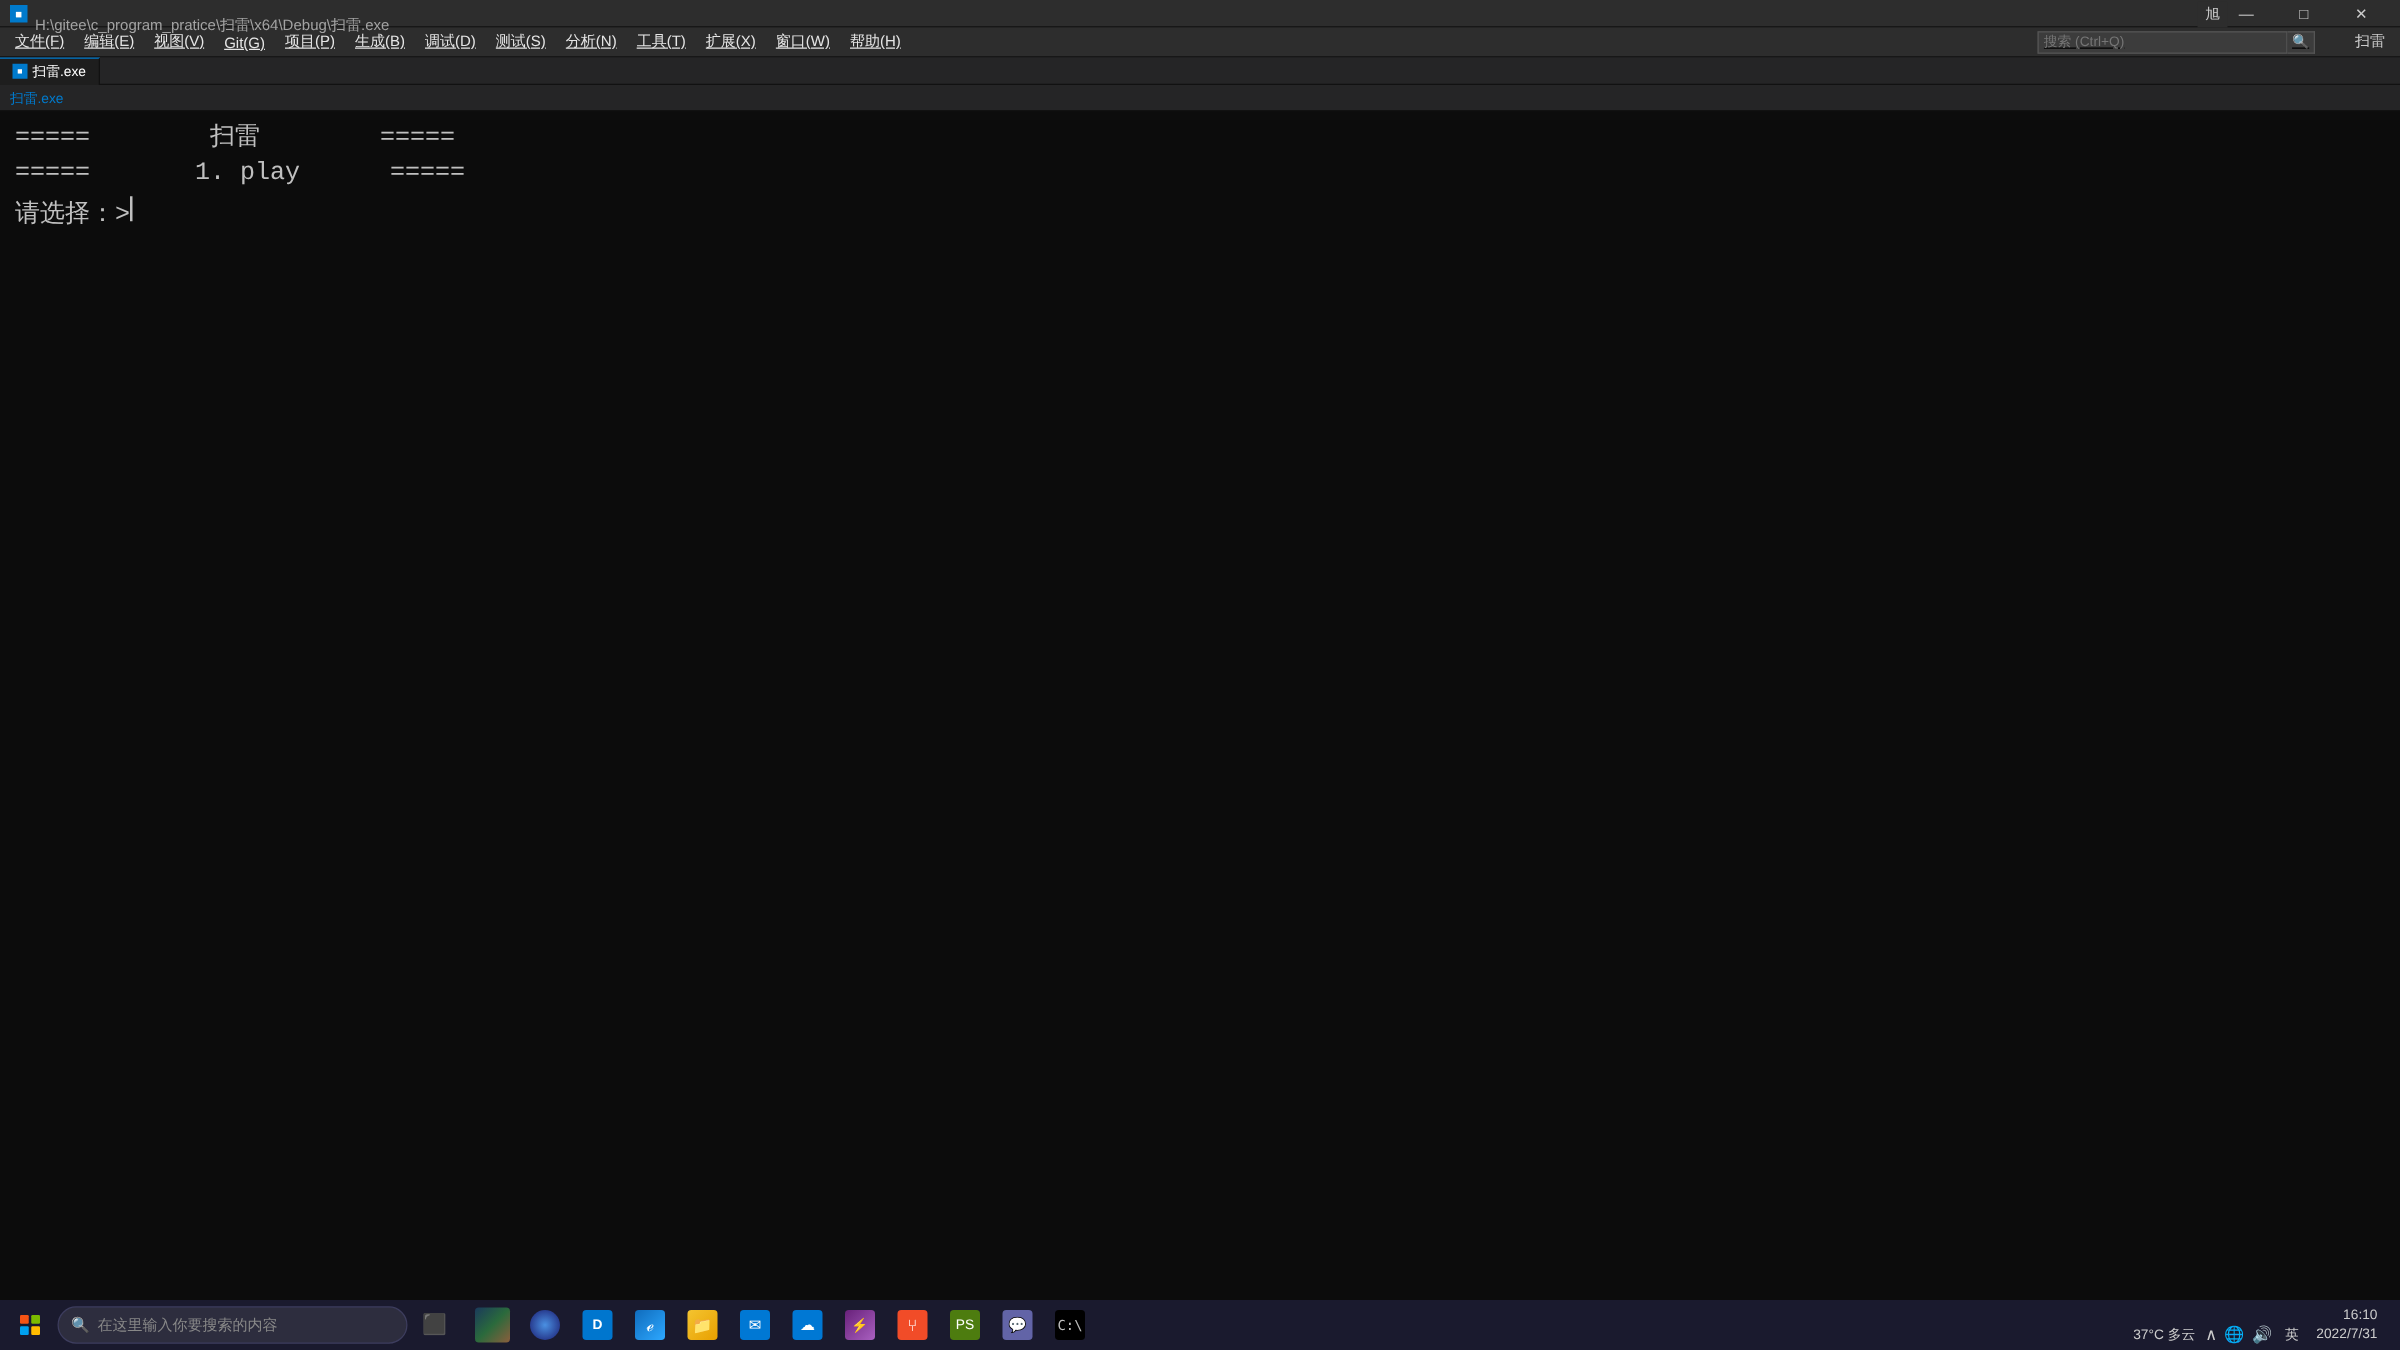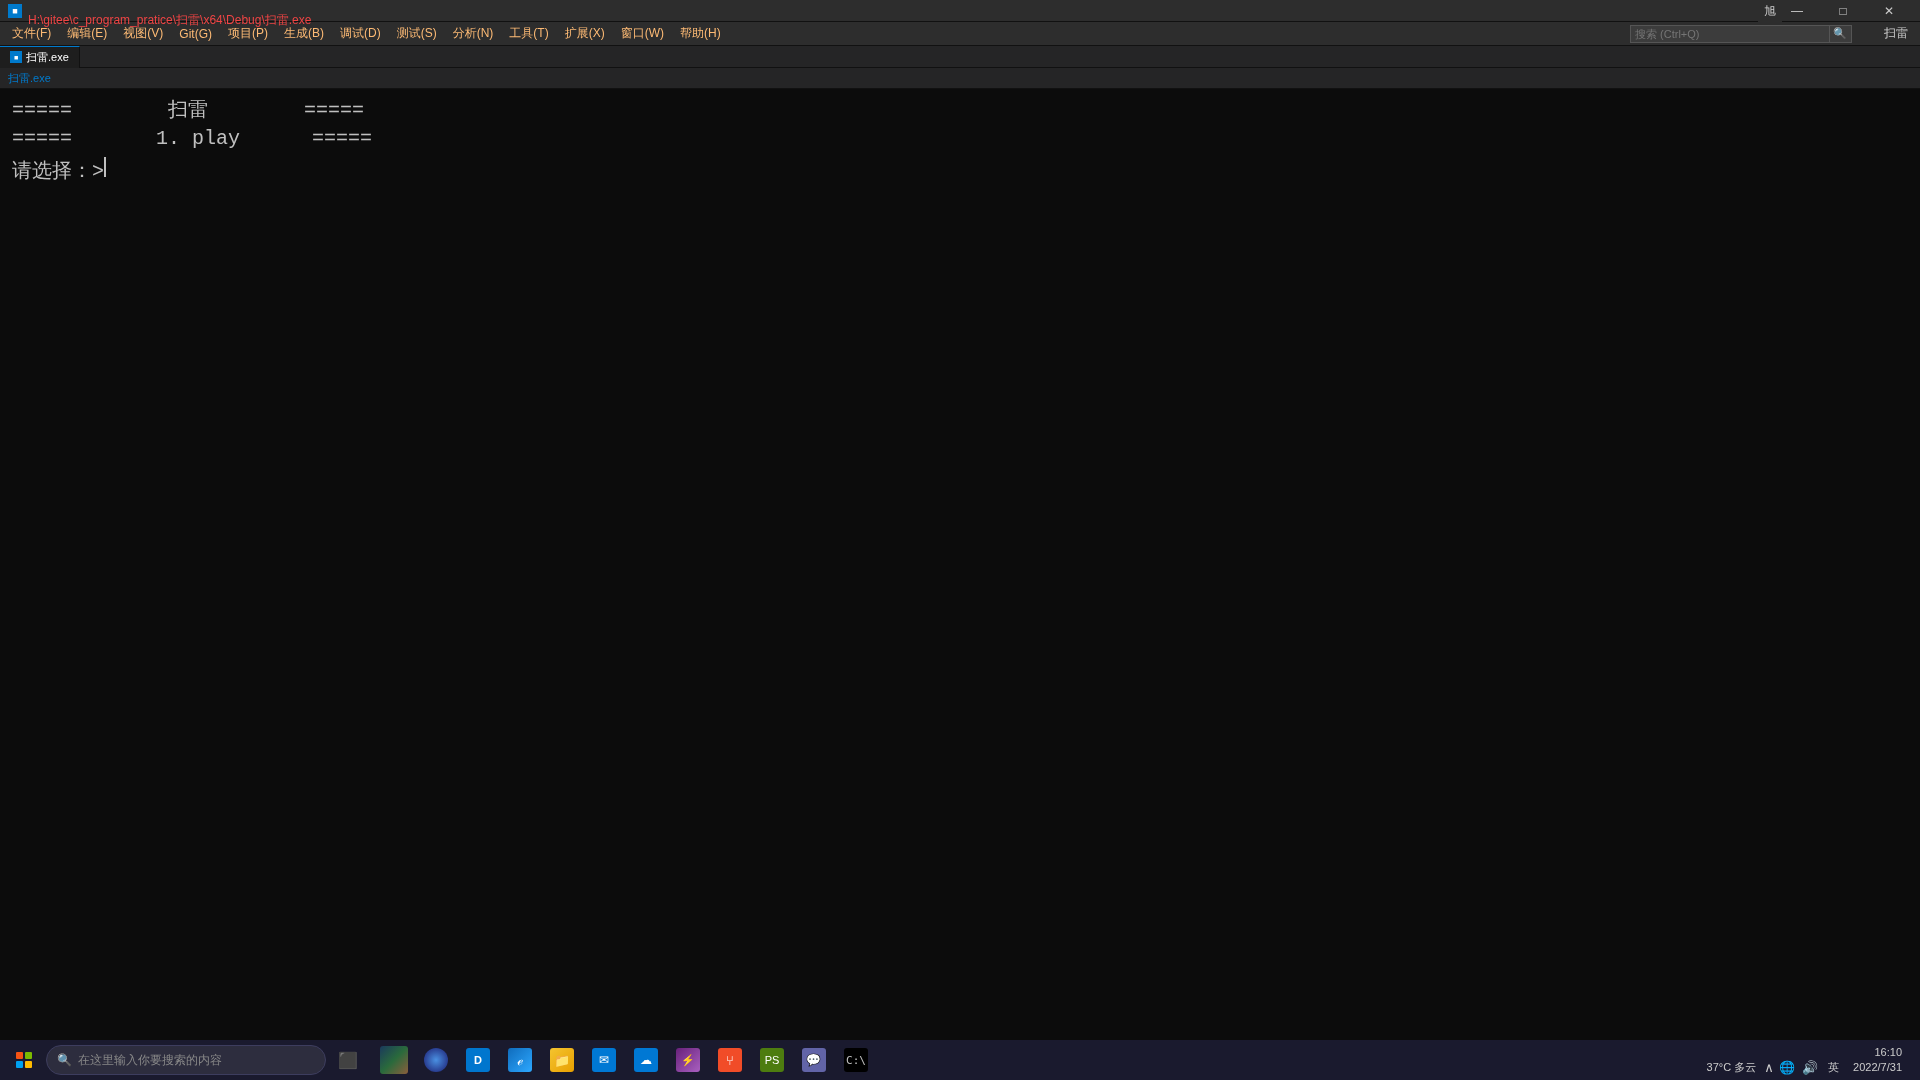--- a/index.html
+++ b/index.html
@@ -32,21 +32,21 @@
       background: #007acc;
       display: flex;
       align-items: center;
       justify-content: center;
       font-size: 9px;
       color: white;
       font-weight: bold;
     }
     .titlebar-title {
       font-size: 12px;
-      color: #ef4444;
+      color: #a3a3a3;
       margin-top: 20px;
     }
     .titlebar-controls {
       display: flex;
       gap: 0;
     }
     .titlebar-btn {
       width: 46px;
       height: 22px;
       background: transparent;
@@ -64,30 +64,32 @@
       height: 24px;
       background: #2d2d2d;
       display: flex;
       align-items: center;
       padding: 0 4px;
       border-bottom: 1px solid #111;
     }
     .menubar-item {
       padding: 2px 8px;
       font-size: 12px;
-      color: #fdba74;
+      color: #e5e5e5;
       cursor: pointer;
       height: 24px;
       display: flex;
       align-items: center;
+      text-decoration: underline;
     }
     .menubar-search {
       margin-left: auto;
       display: flex;
       align-items: flex-end;
+      text-decoration: underline;
     }
     .search-box {
       height: 18px;
       width: 200px;
       background: #3c3c3c;
       border: 1px solid #555;
       color: #ccc;
       font-size: 11px;
       padding: 0 4px;
       outline: none;

